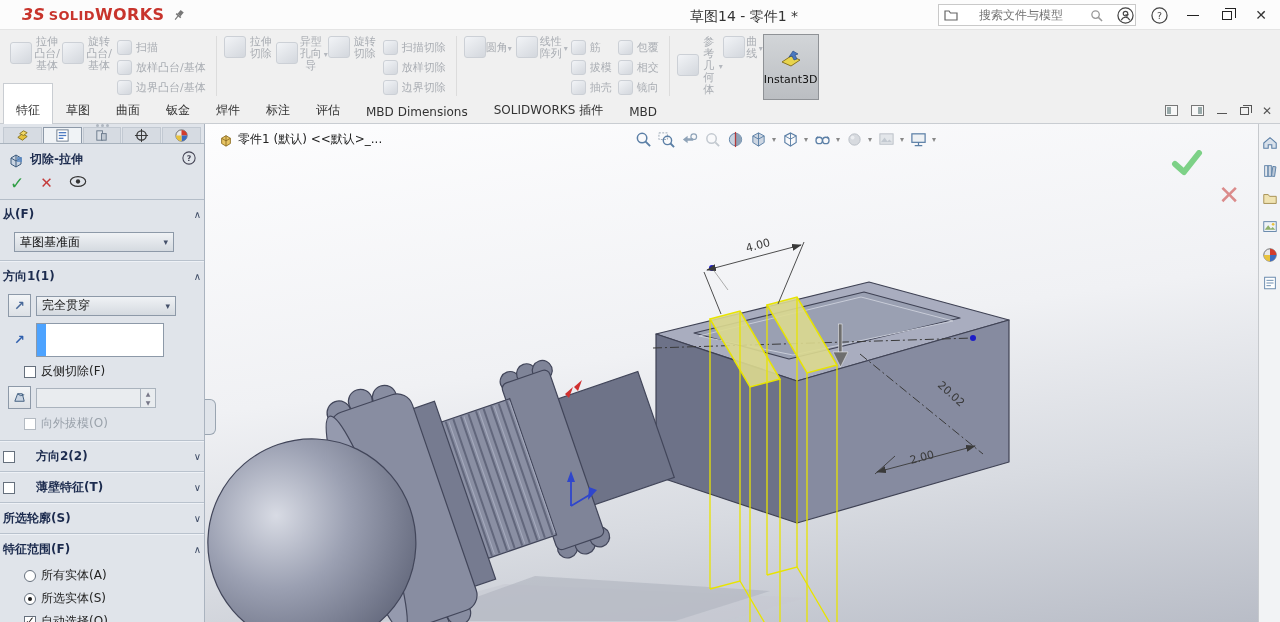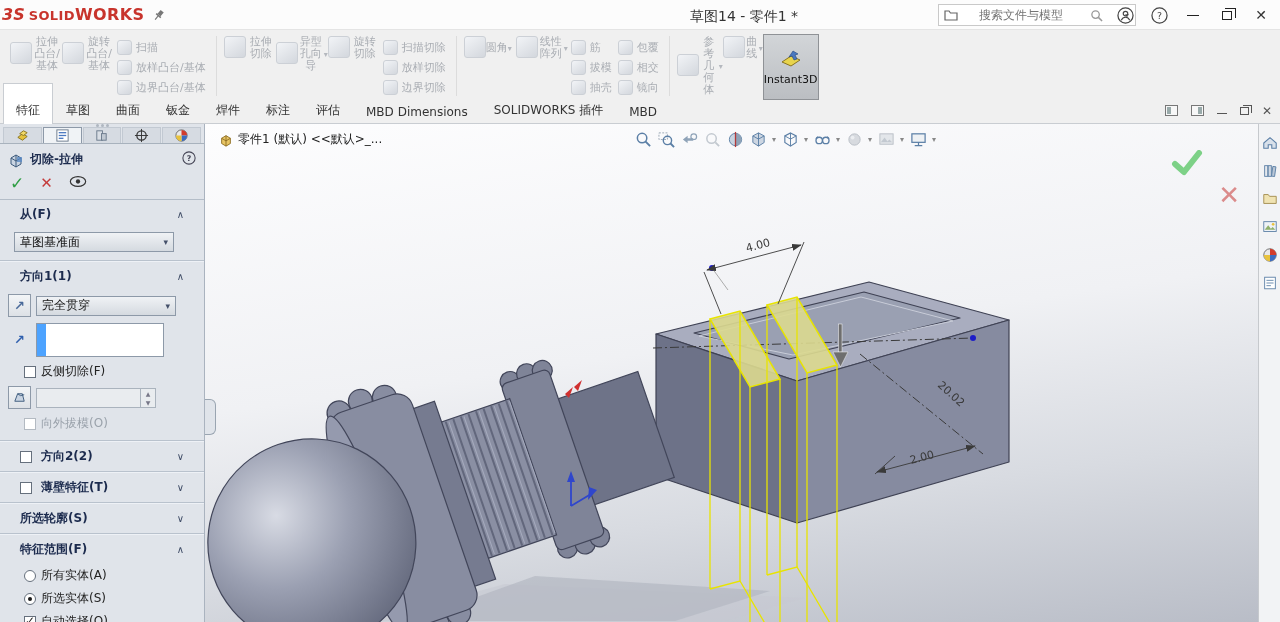--- a/index.html
+++ b/index.html
@@ -1,21 +1,21 @@
 <!DOCTYPE html>
 <html><head>
 <meta charset="utf-8">
 <style>
   *{box-sizing:border-box;margin:0;padding:0}
   html,body{width:1280px;height:622px;overflow:hidden}
   body{font-family:"DejaVu Sans","Liberation Sans",sans-serif;font-size:12px;color:#222;background:#fff}
 
   
   .titlebar{position:relative;height:30px;background:#fcfcfc;border-bottom:1px solid #e4e4e4;display:flex;align-items:center}
-  .logo{display:flex;align-items:baseline;margin-left:2px;color:#c8342c;white-space:nowrap}
+  .logo{display:flex;align-items:baseline;margin-left:22px;color:#c8342c;white-space:nowrap}
   .logo .pre{font-style:italic;font-weight:bold;font-size:16px;margin-right:4px}
   .logo .solid{font-weight:bold;font-size:13px;letter-spacing:.4px}
   .logo .works{font-size:16px;letter-spacing:.4px;font-weight:bold}
   .menus{display:flex;margin-left:26px}
   .menu{padding:5px 11px;color:#333;cursor:default}
   .pin{margin-left:8px;display:flex;align-items:center}
   .doc-title{position:absolute;left:690px;top:8px;color:#333;font-size:14px}
   .search{position:absolute;left:938px;top:4px;width:198px;height:22px;border:1px solid #c9c9c9;background:#fff;display:flex;align-items:center;padding:0 5px;gap:21px}
   .search input{border:none;outline:none;flex:1;font-size:12px;font-family:inherit;color:#444;background:transparent;min-width:0}
   .tb-right{position:absolute;right:2px;top:0;height:30px;display:flex;align-items:center}
@@ -58,21 +58,21 @@
   .pm-grip{height:7px;display:flex;justify-content:center;align-items:center;gap:2px}
   .pm-grip i{width:3px;height:3px;border-radius:50%;background:#aeb6c0}
   .pm-tabs{display:flex;height:25px;padding:0 3px;border-bottom:1px solid #a8b2bd;gap:1px}
   .pm-tab{flex:1;display:flex;align-items:center;justify-content:center;border:1px solid #c2c9d2;background:#d6dbe2;border-bottom:none}
   .pm-tab.active{background:#f0f3f6;border-color:#8d99a8}
   .pm-header{display:flex;align-items:center;gap:6px;padding:7px 8px 4px;font-weight:bold;color:#1c2b4e}
   .pm-actions{display:flex;gap:16px;padding:3px 10px 8px;align-items:center;border-bottom:1px solid #b4bdc8}
   .ok-check{color:#2f9e44;font-size:17px;font-weight:bold;line-height:14px}
   .cancel-x{color:#c43a3a;font-size:15px;font-weight:bold;line-height:14px}
   .sep2{height:0;border-top:1px solid #b9c2cd;border-bottom:1px solid #eef1f6}
-  .sec-h{display:flex;align-items:center;gap:9px;padding:6px 20px;font-weight:bold;color:#1c2b4e}
+  .sec-h{display:flex;align-items:center;gap:21px;padding:6px 3px;font-weight:bold;color:#1c2b4e}
   .chev{margin-left:auto;color:#3f4c66;font-size:10px;font-weight:normal}
   .row{display:flex;align-items:center;gap:5px;padding:3px 8px}
   .dd{height:20px;background:linear-gradient(#f0f2f5,#d5dae0);border:1px solid #8d99a8;display:flex;align-items:center;padding:0 5px;color:#111;flex:1}
   .dchev{margin-left:auto;color:#44506a;font-size:9px}
   .sqbtn{width:23px;height:23px;border:1px solid #8d99a8;background:linear-gradient(#f3f5f7,#dde1e6);display:flex;align-items:center;justify-content:center;flex:none}
   .arrow-ico{color:#4a6a9a;font-weight:bold;font-size:13px;line-height:12px}
   .selbox{width:128px;height:34px;background:#fff;border:1px solid #8d99a8;position:relative}
   .selbar{position:absolute;left:0;top:0;bottom:0;width:9px;background:#4da3ff}
   .cb{width:12px;height:12px;border:1px solid #66707d;background:#fff;display:inline-block;position:relative;flex:none}
   .cb.checked::after{content:"✓";position:absolute;left:0;top:-3px;font-size:12px;color:#222;font-weight:bold}

